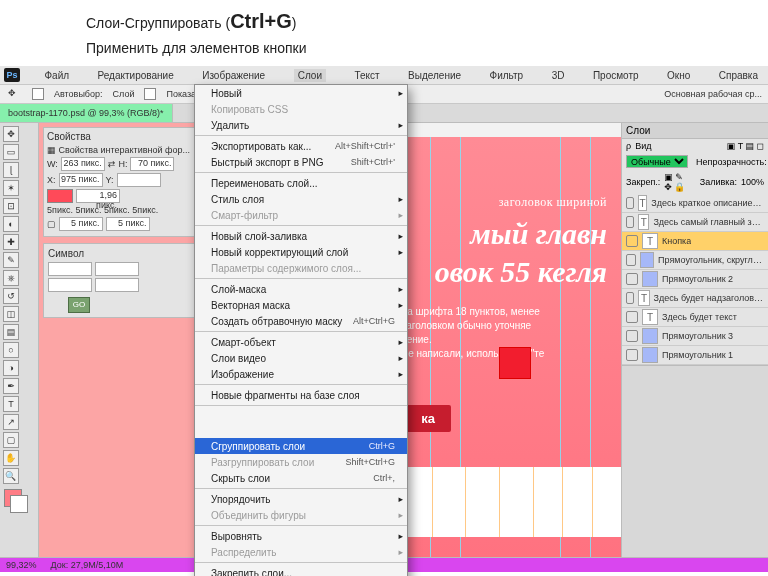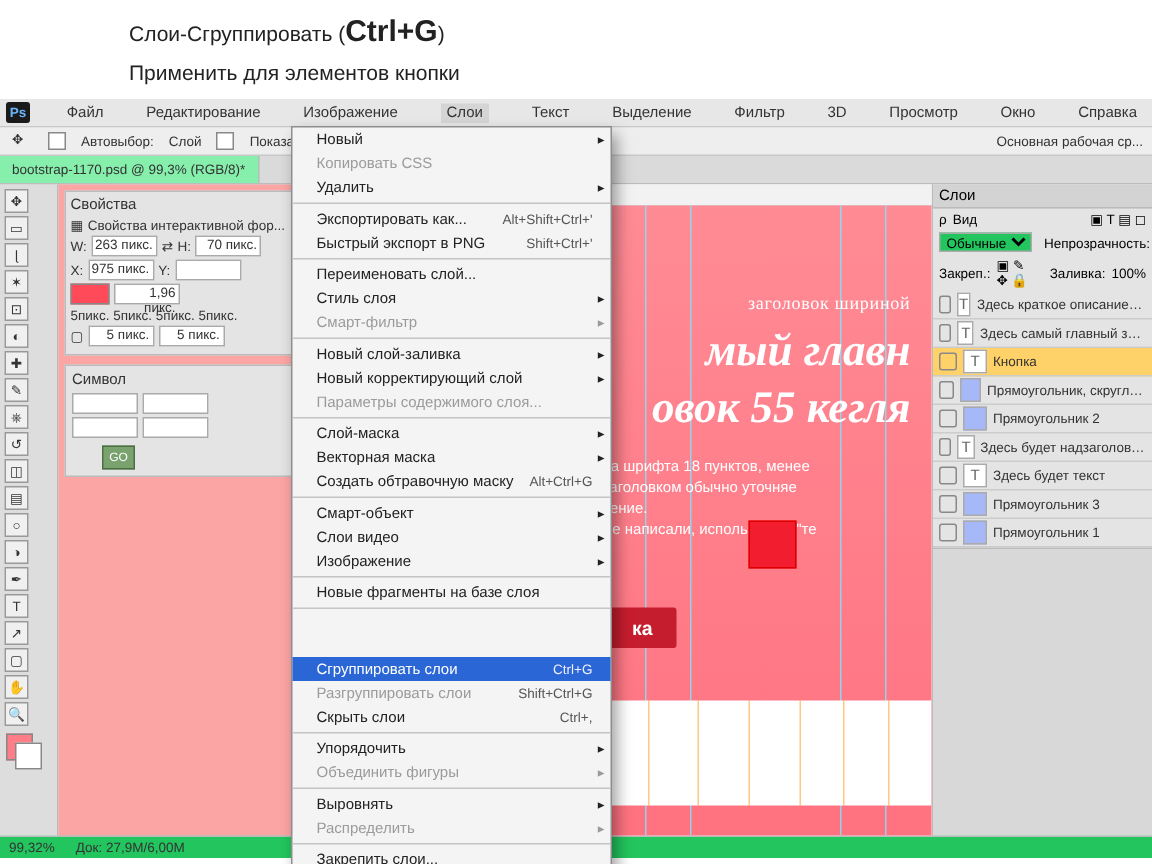--- a/index.html
+++ b/index.html
@@ -45,21 +45,21 @@
 .rp{background:#e4e4e4;border-bottom:1px solid #bbb;}
 .rp .hdr{padding:2px 4px;font-size:10px;background:#d3d3d3;border-bottom:1px solid #bbb;}
 .rp .rrow{display:flex;align-items:center;padding:2px 4px;font-size:9px;gap:4px;}
 .rp select,.rp input{font-size:9px;height:13px;border:1px solid #aaa;background:#22c55e;}
 .layersbody{max-height:260px;overflow:hidden;}
 .layer{display:flex;align-items:center;height:18px;padding:0 4px;border-bottom:1px solid #ccc;font-size:9px;color:#333;}
 .layer.sel{background:#ffd169;}
 .eye{width:10px;height:10px;border:1px solid #888;border-radius:2px;margin-right:4px;display:inline-block;}
 .thT{width:14px;height:14px;border:1px solid #aaa;background:#fff;color:#666;font-size:10px;display:inline-flex;align-items:center;justify-content:center;margin-right:4px;}
 .thR{width:14px;height:14px;border:1px solid #aaa;background:#a6b8f8;display:inline-block;margin-right:4px;}
-.status{height:14px;background:#22c55e;border-top:1px solid #bbb;font-size:9px;color:#333;display:flex;align-items:center;padding-left:6px;gap:14px;}
+.status{height:14px;background:#d946ef;border-top:1px solid #bbb;font-size:9px;color:#333;display:flex;align-items:center;padding-left:6px;gap:14px;}
 .menu{position:absolute;top:84px;left:194px;width:212px;background:#f4f4f4;border:1px solid #8e8e8e;box-shadow:3px 5px 10px rgba(0,0,0,.4);font-size:10px;color:#222;}
 .menu .item{display:flex;justify-content:space-between;align-items:center;height:16px;padding:0 12px 0 16px;position:relative;}
 .menu .item.dis{color:#9b9b9b;}
 .menu .item.arrow:after{content:"▸";position:absolute;right:4px;font-size:9px;}
 .menu .item.hl{background:#2a66d6;color:#fff;margin-top:32px;}
 .menu .sep{height:0;border-top:1px solid #c4c4c4;margin:2px 0;}
 .short{font-size:9px;color:#555;}
 .item.hl .short{color:#eef;}
 .pointer{position:absolute;top:74px;left:196px;width:2px;height:310px;background:transparent;}
 .pointer:before{content:"";position:absolute;top:0;left:0;width:2px;height:308px;background:linear-gradient(#1573ff,#1573ff);transform:rotate(3deg);transform-origin:top left;}
@@ -284,21 +284,21 @@
                 <span class="eye"></span>
                 <span class="thR"></span>
                 <span style="overflow:hidden;text-overflow:ellipsis;white-space:nowrap;">Прямоугольник 1</span>
               </div>
             </div>
         </div>
       </div>
     </div>
     <div class="status">
       <span>99,32%</span>
-      <span>Док: 27,9M/6,00M</span>
+      <span>Док: 27,9M/5,10M</span>
     </div>
   </div>
 
   <div class="menu" id="layermenu">
       <div class="item arrow">
         <span>Новый</span>
       </div>
       <div class="item dis">
         <span>Копировать CSS</span>
       </div>

